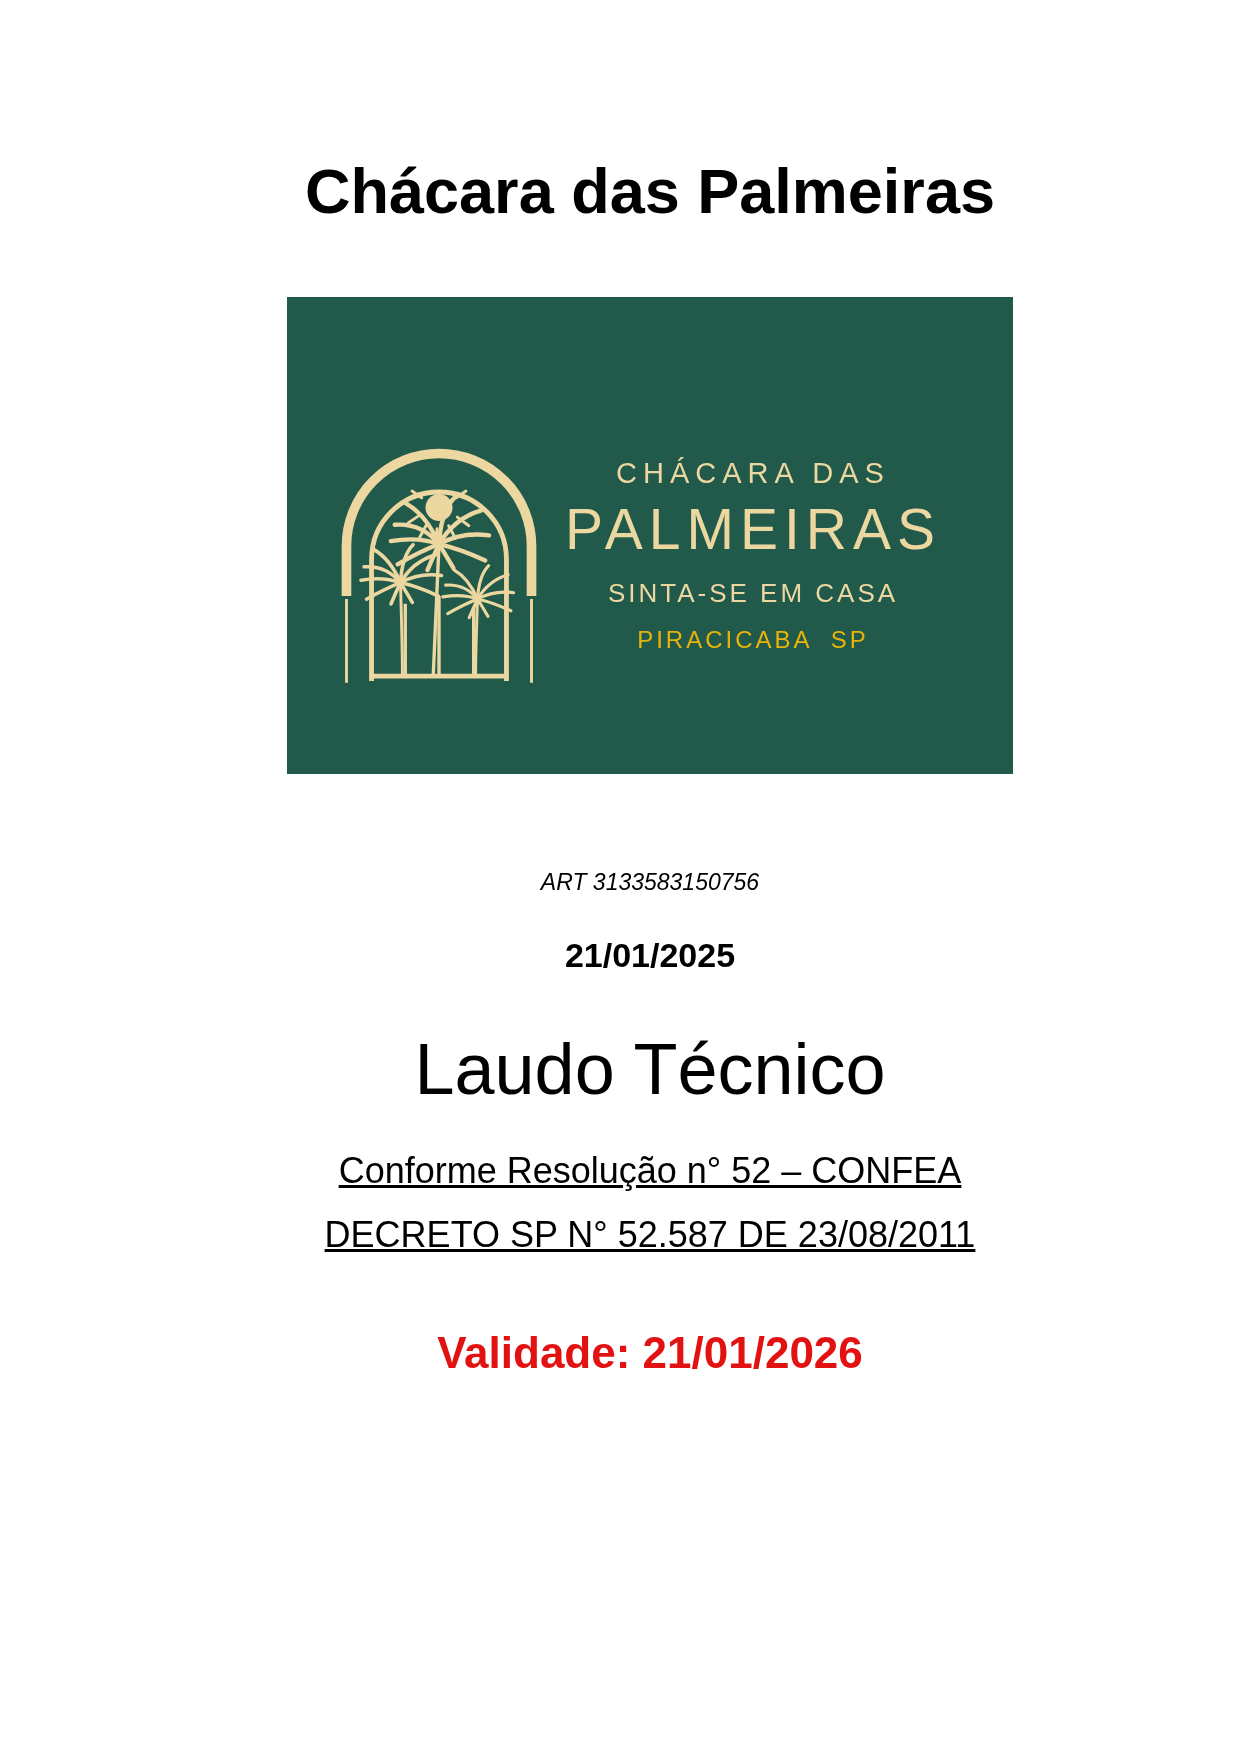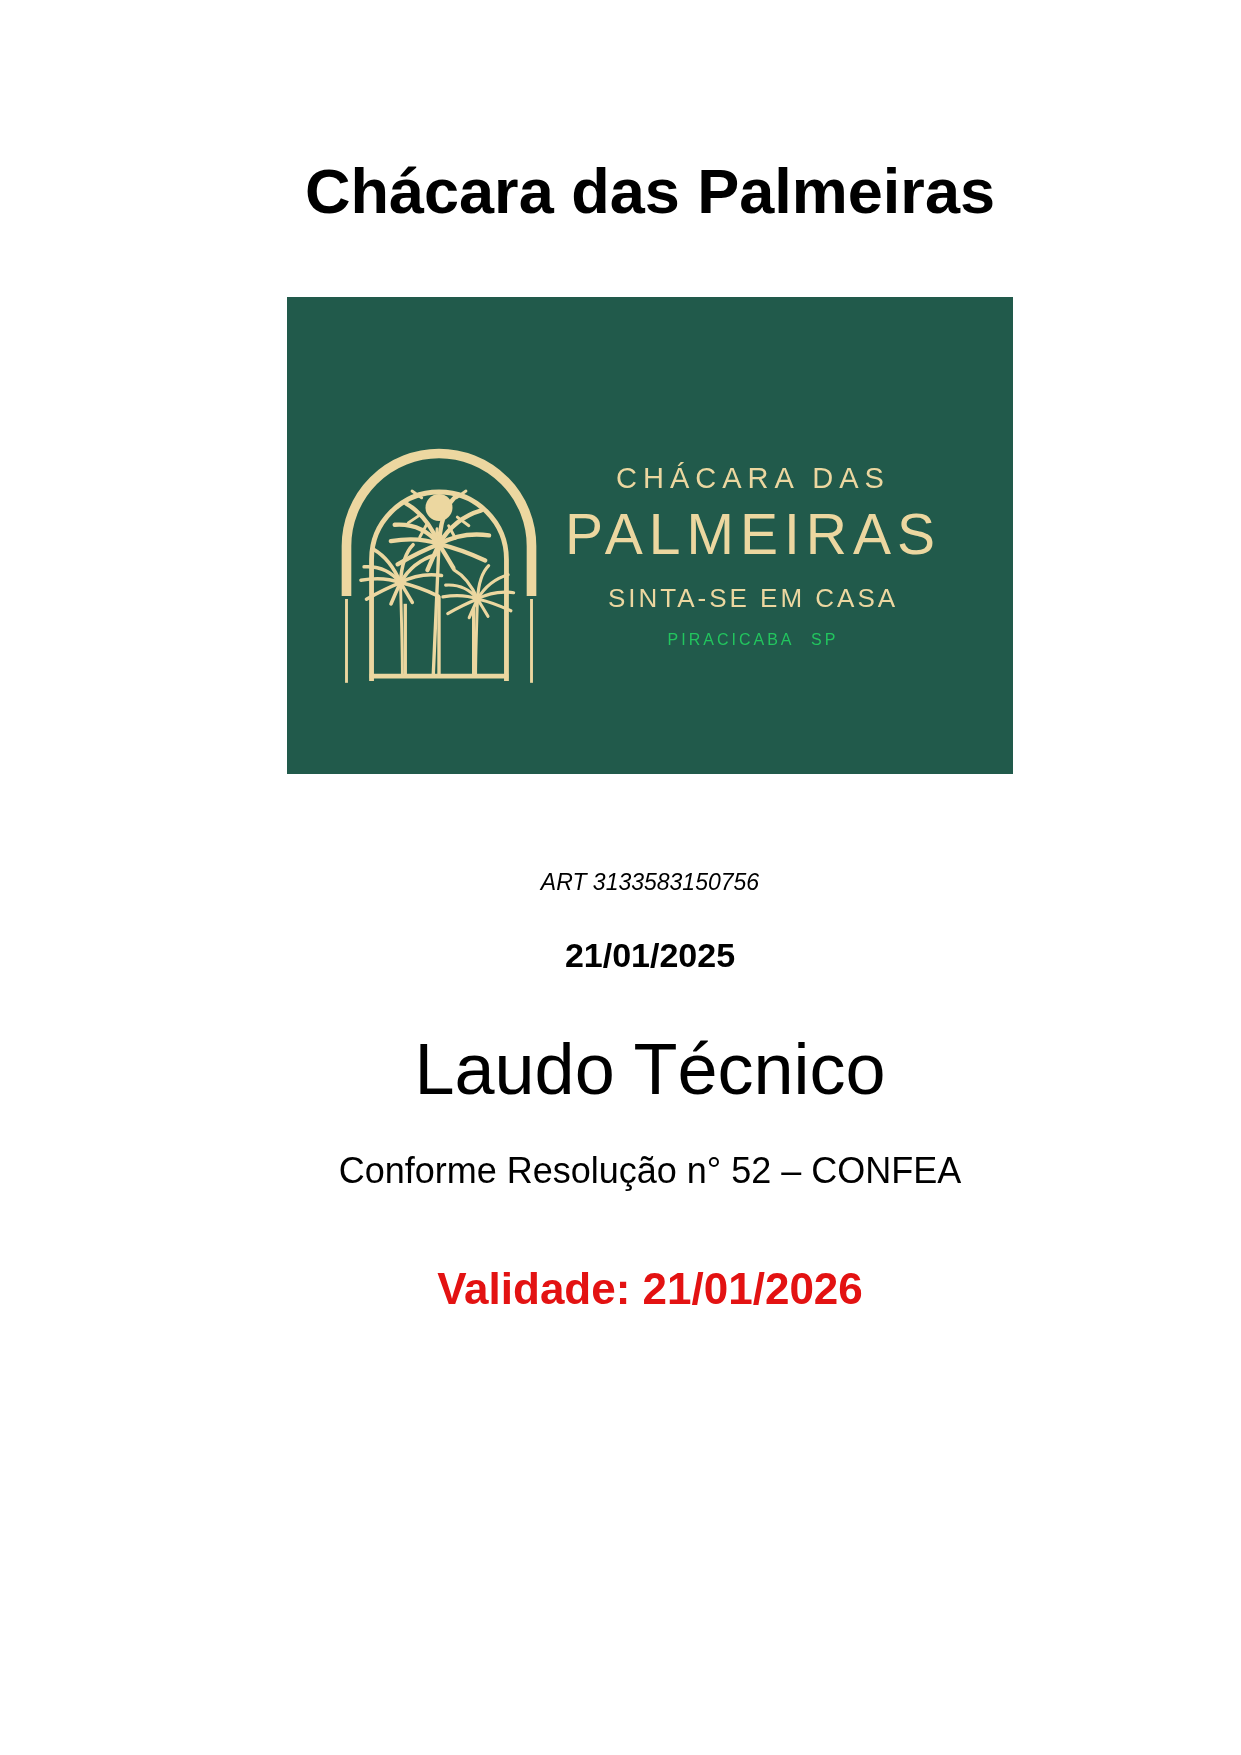--- a/index.html
+++ b/index.html
@@ -62,24 +62,24 @@
     font-weight: 400;
   }
   .logo-tagline {
     margin-top: 16px;
     font-size: 26px;
     letter-spacing: 3px;
     font-weight: 400;
   }
   .logo-location {
     margin-top: 17px;
-    font-size: 16px;
+    font-size: 24px;
     letter-spacing: 3px;
     word-spacing: 10px;
-    color: #22c55e;
+    color: #eab308;
   }
   .art-number {
     margin-top: 95px;
     font-size: 23px;
     font-style: italic;
     line-height: 1.2;
   }
   .issue-date {
     margin-top: 38px;
     font-size: 34px;
@@ -90,20 +90,21 @@
     margin-top: 52px;
     font-size: 72px;
     font-weight: normal;
     line-height: 1.15;
   }
   .subtitle-block {
     margin-top: 28px;
     font-size: 36px;
     font-weight: normal;
     line-height: 1.78;
+    text-decoration: underline;
   }
   .prof-block {
     margin-top: 95px;
     font-size: 34px;
     font-weight: bold;
     line-height: 2.0;
   }
   .validity {
     margin-top: 60px;
     font-size: 44px;
@@ -179,19 +180,20 @@
     </div>
 
     <div class="art-number">ART 3133583150756</div>
 
     <div class="issue-date">21/01/2025</div>
 
     <div class="doc-title">Laudo Técnico</div>
 
     <div class="subtitle-block">
       <div class="subtitle-line1">Conforme Resolução n° 52 – CONFEA</div>
+      <div class="subtitle-line2">DECRETO SP N° 52.587 DE 23/08/2011</div>
     </div>
 
 
     <div class="validity">Validade: 21/01/2026</div>
 
   </div>
 </div>
 
 </body></html>

